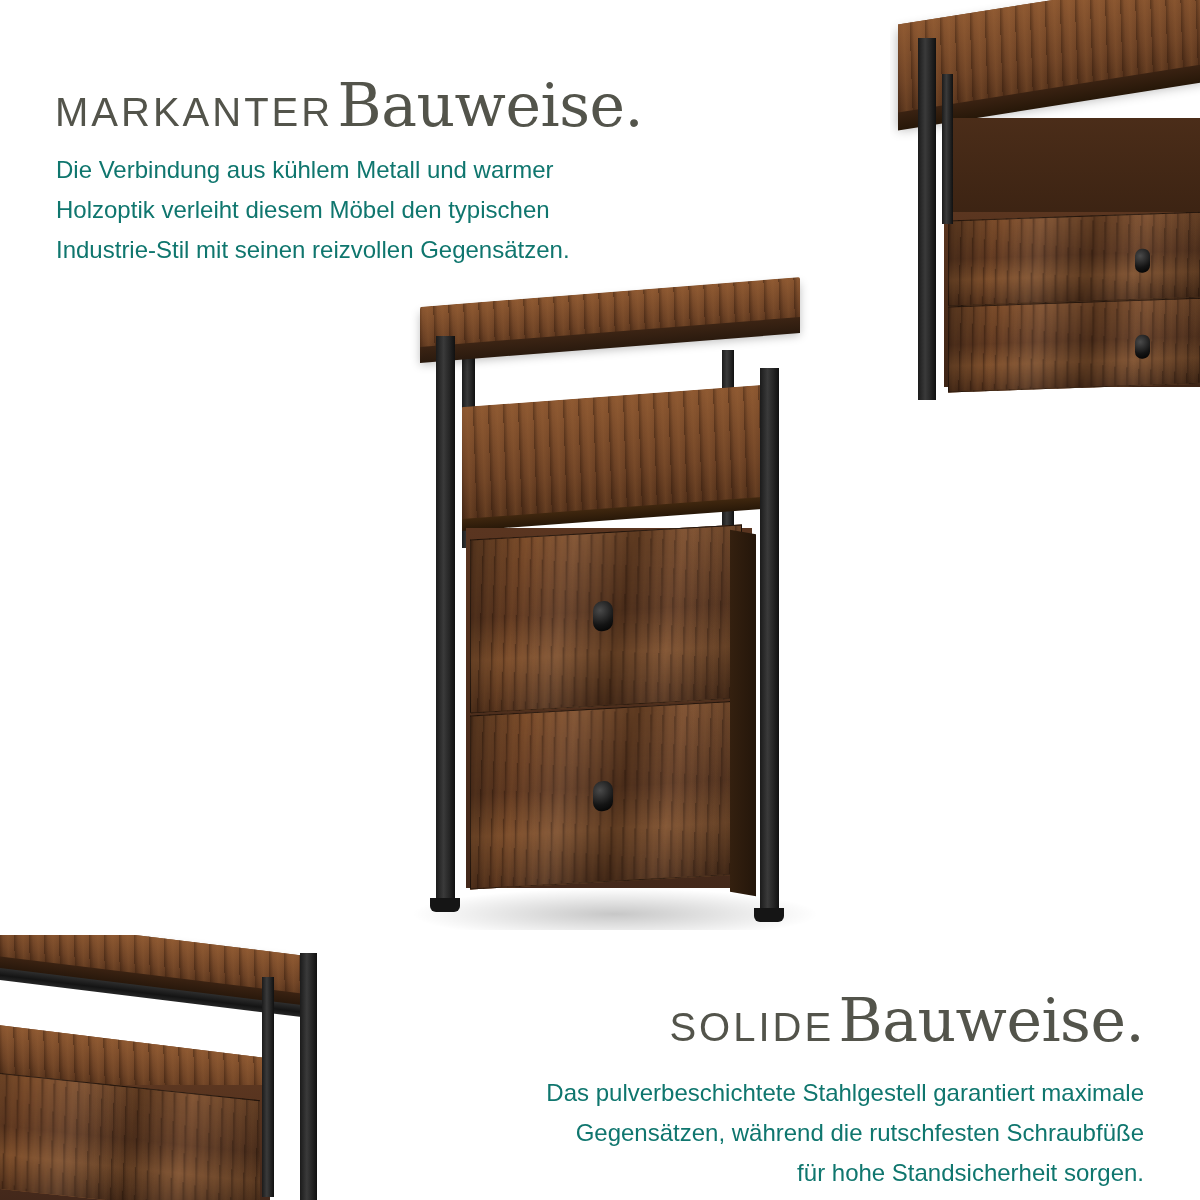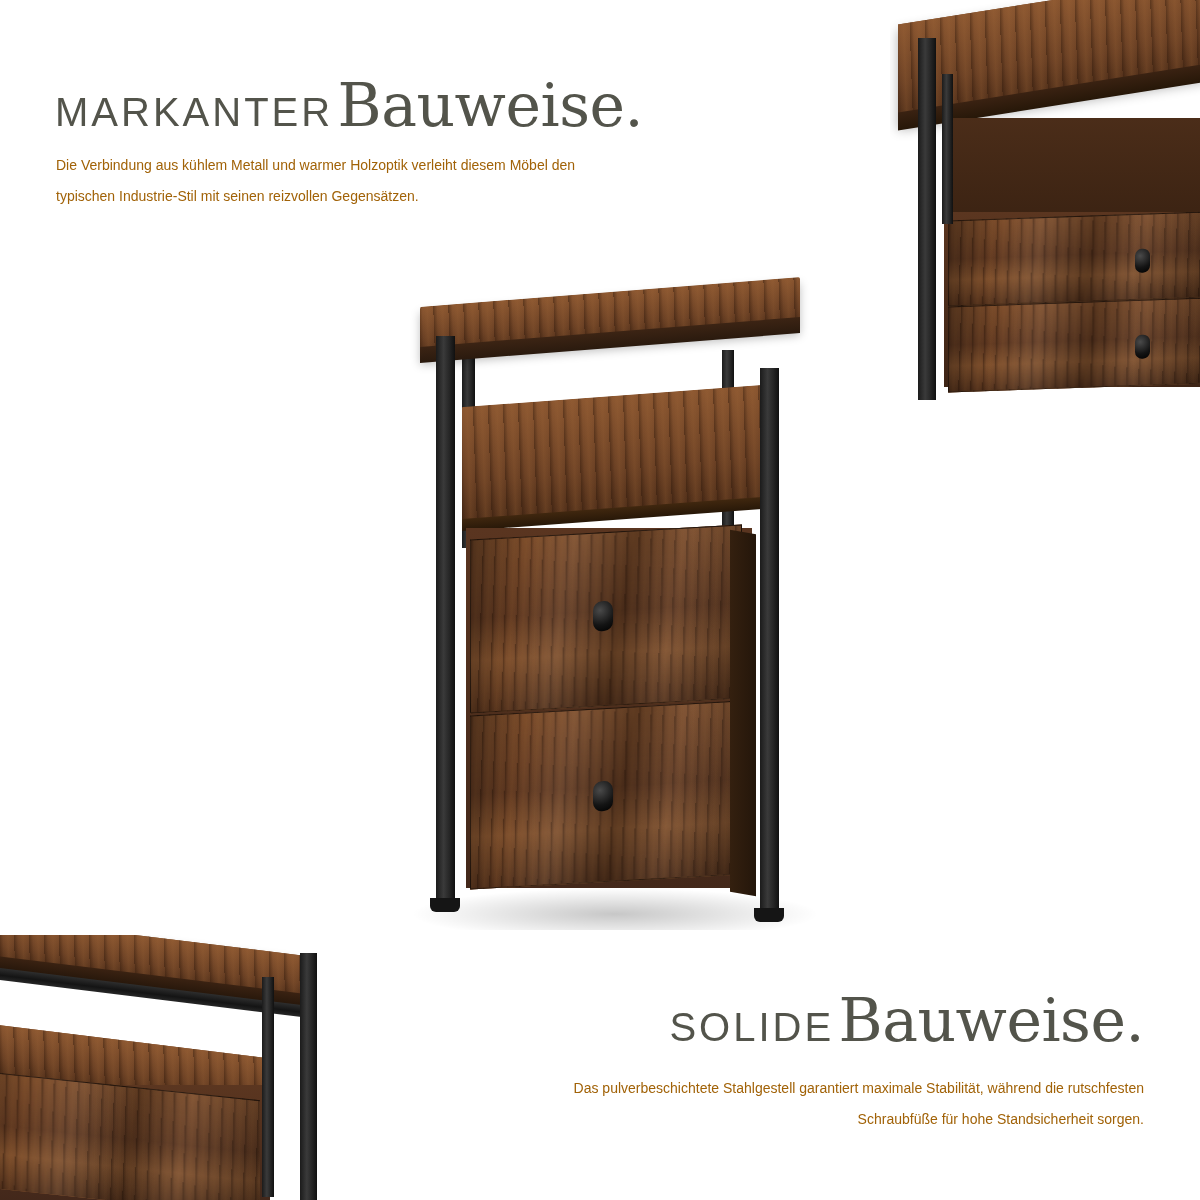--- a/index.html
+++ b/index.html
@@ -35,23 +35,23 @@
   .headline .script {
     font-family: "DejaVu Serif", serif;
     font-weight: 400;
     font-size: 60px;
     letter-spacing: -0.5px;
     color: #53544b;
     vertical-align: baseline;
   }
   .body-text {
     position: absolute;
-    color: #a16207;
-    font-size: 14px;
-    line-height: 31px;
+    color: #0f766e;
+    font-size: 24px;
+    line-height: 40px;
     font-family: "Liberation Sans", sans-serif;
   }
 
   #headline-1 { left: 55px; top: 70px; }
   #para-1 { left: 56px; top: 150px; width: 560px; }
 
   #headline-2 { right: 56px; top: 985px; text-align: center; }
   #para-2 { right: 56px; top: 1073px; width: 600px; text-align: right; }
 
   
@@ -259,21 +259,21 @@
   <div class="headline" id="headline-1">
     <span class="thin">MARKANTER</span>
     <span class="script">Bauweise.</span>
   </div>
   <div class="body-text" id="para-1">Die Verbindung aus kühlem Metall und warmer Holzoptik verleiht diesem Möbel den typischen Industrie-Stil mit seinen reizvollen Gegensätzen.</div>
 
   <div class="headline" id="headline-2">
     <span class="thin">SOLIDE</span>
     <span class="script">Bauweise.</span>
   </div>
-  <div class="body-text" id="para-2">Das pulverbeschichtete Stahlgestell garantiert maximale Stabilität, während die rutschfesten Schraubfüße für hohe Standsicherheit sorgen.</div>
+  <div class="body-text" id="para-2">Das pulverbeschichtete Stahlgestell garantiert maximale Gegensätzen, während die rutschfesten Schraubfüße für hohe Standsicherheit sorgen.</div>
 
   <div class="photo" id="photo-topright">
     <div class="wood-top" id="tr-top"></div>
     <div id="tr-topedge"></div>
     <div id="tr-back"></div>
     <div id="tr-cabinet"></div>
     <div class="wood" id="tr-drawer1">
       <div class="knob" style="right:54px; top:34px; width:15px; height:24px; border-radius:7px;"></div>
     </div>
     <div class="wood" id="tr-drawer2">

